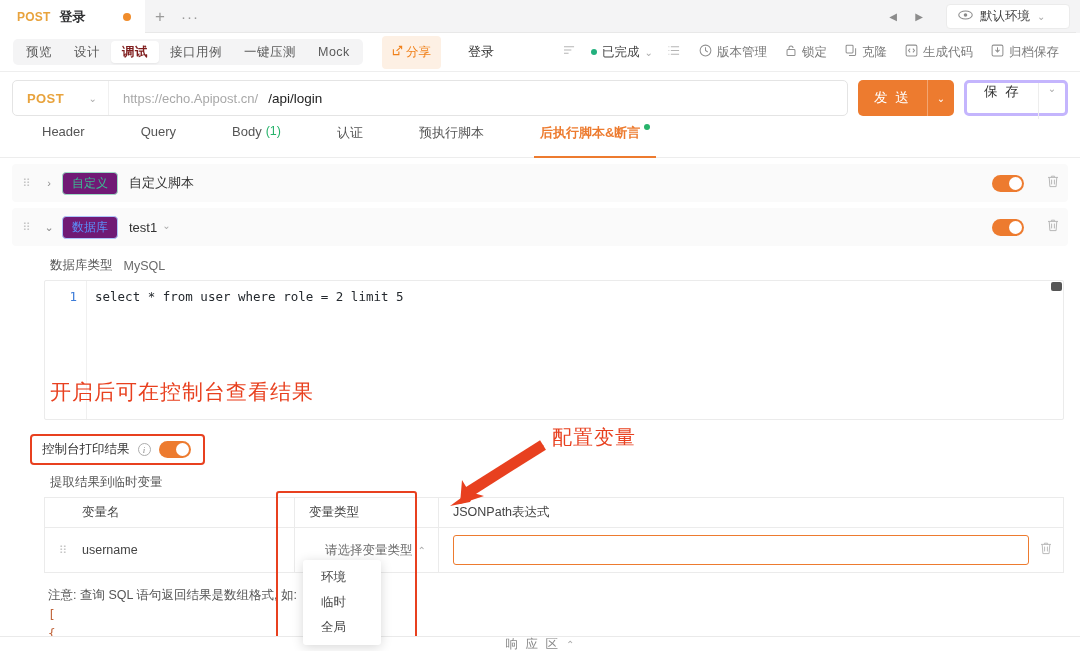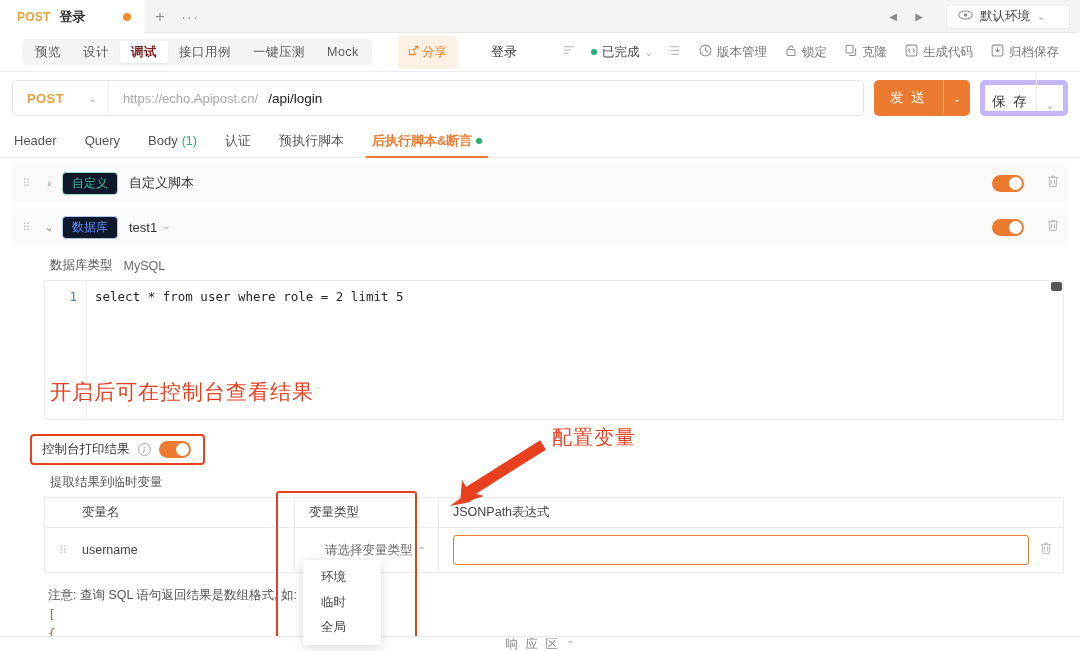--- a/index.html
+++ b/index.html
@@ -40,22 +40,22 @@
     background: #fff; border-radius: 4px; height: 25px; display: flex; align-items: center;
     gap: 7px; padding: 0 11px; margin-left: 14px; border: 1px solid #ebebeb;
     min-width: 124px;
   }
   .env-select .eye { color: #8a8a8a; font-size: 12px; }
   .env-label { font-size: 12.5px; color: #444; }
   .chev { color: #aaa; font-size: 10px; }
 
   
   .secondbar {
-    height: 39px; display: flex; align-items: center; padding: 0 12px 0 22px;
-    border-bottom: 1px solid #eee; background: #fff; gap: 12px;
+    height: 39px; display: flex; align-items: center; padding: 0 12px 0 13px;
+    border-bottom: 1px solid #eee; background: #fff; gap: 5px;
   }
   .seg {
     display: flex; align-items: center; background: #f4f4f5; border-radius: 5px;
     height: 26px; padding: 2px;
   }
   .seg-item {
     padding: 0 11px; height: 22px; line-height: 22px; font-size: 12.5px; color: #5a5a5a;
     border-radius: 4px; letter-spacing: .5px;
   }
   .seg-item.active { background: #fff; color: #7f1d1d; font-weight: bold; box-shadow: 0 1px 2px rgba(0,0,0,.06); }
@@ -89,55 +89,56 @@
   .url-host { color: #a8a8a8; font-size: 13px; }
   .url-path { color: #222; font-size: 13.5px; margin-left: 9px; }
   .send-btn {
     background: #ed7b2f; color: #fff; height: 36px; border-radius: 5px; display: flex;
     align-items: center; width: 96px;
   }
   .send-btn .lbl { flex: 1; text-align: center; font-size: 13.5px; letter-spacing: 2px; font-weight: 500;}
   .send-btn .div { width: 1px; height: 36px; background: rgba(255,255,255,.32); }
   .send-btn .cv { width: 26px; text-align: center; font-size: 10px; color: #fff; }
   .save-btn {
-    border: 5px solid #c4b5fd; height: 36px; border-radius: 5px; display: flex; align-items: flex-end;
-    width: 88px; background: #fff;
+    border: 3px solid #c4b5fd; height: 36px; border-radius: 5px; display: flex; align-items: flex-start;
+    width: 104px; background: #fff;
   }
   .save-btn .lbl { flex: 1; text-align: center; font-size: 13.5px; letter-spacing: 2px; color: #333; }
   .save-btn .div { width: 1px; height: 36px; background: #ededed; }
   .save-btn .cv { width: 26px; text-align: center; font-size: 10px; color: #aaa; }
 
   
   .subtabs {
     height: 34px; display: flex; align-items: stretch; padding: 0 12px; gap: 0;
     border-bottom: 1px solid #ededed; background: #fff;
   }
   .subtab {
-    display: flex; align-items: center; gap: 4px; padding: 0 14px; font-size: 13px; color: #555;
+    display: flex; align-items: flex-start; gap: 4px; padding: 0 14px; font-size: 13px; color: #555;
     position: relative;
+    margin-left: 28px;
   }
   .subtab:first-child { padding-left: 2px; }
   .subtab .cnt { color: #27b36b; font-size: 12.5px; }
   .subtab.active { color: #ed7b2f; font-weight: bold; }
   .subtab.active::after {
     content: ""; position: absolute; left: 8px; right: 8px; bottom: -1px; height: 2px; background: #ed7b2f;
   }
   .subtab .gdot { width: 6px; height: 6px; border-radius: 50%; background: #27b36b; }
 
   
   .content { background: #fff; }
   .srow {
     display: flex; align-items: center; height: 38px; margin: 6px 12px 0 12px;
     background: #fafafa; border-radius: 4px; padding: 0 8px 0 6px;
   }
   .drag { color: #c6c6c6; font-size: 11px; letter-spacing: 1px; line-height: 7px; width: 18px; text-align:center;}
   .drag i { font-style: normal; display: block; }
   .caret { width: 26px; text-align: center; color: #8c8c8c; font-size: 11px; }
   .badge {
-    border-radius: 4px; font-size: 12px; padding: 2px 9px; border: 1px solid; background: #0f172a;
+    border-radius: 4px; font-size: 12px; padding: 2px 9px; border: 1px solid; background: #701a75;
     margin-right: 11px;
   }
   .badge.green { color: #3cba92; border-color: #9ddcc4; }
   .badge.blue { color: #5b8ff9; border-color: #adc6fb; }
   .srow-label { font-size: 13px; color: #333; }
   .srow-sel { color: #333; font-size: 13px; display: flex; gap: 5px; }
   .srow-right { margin-left: auto; display: flex; align-items: center; gap: 22px; }
   .toggle {
     width: 32px; height: 17px; border-radius: 9px; background: #ed7b2f; position: relative;
   }

